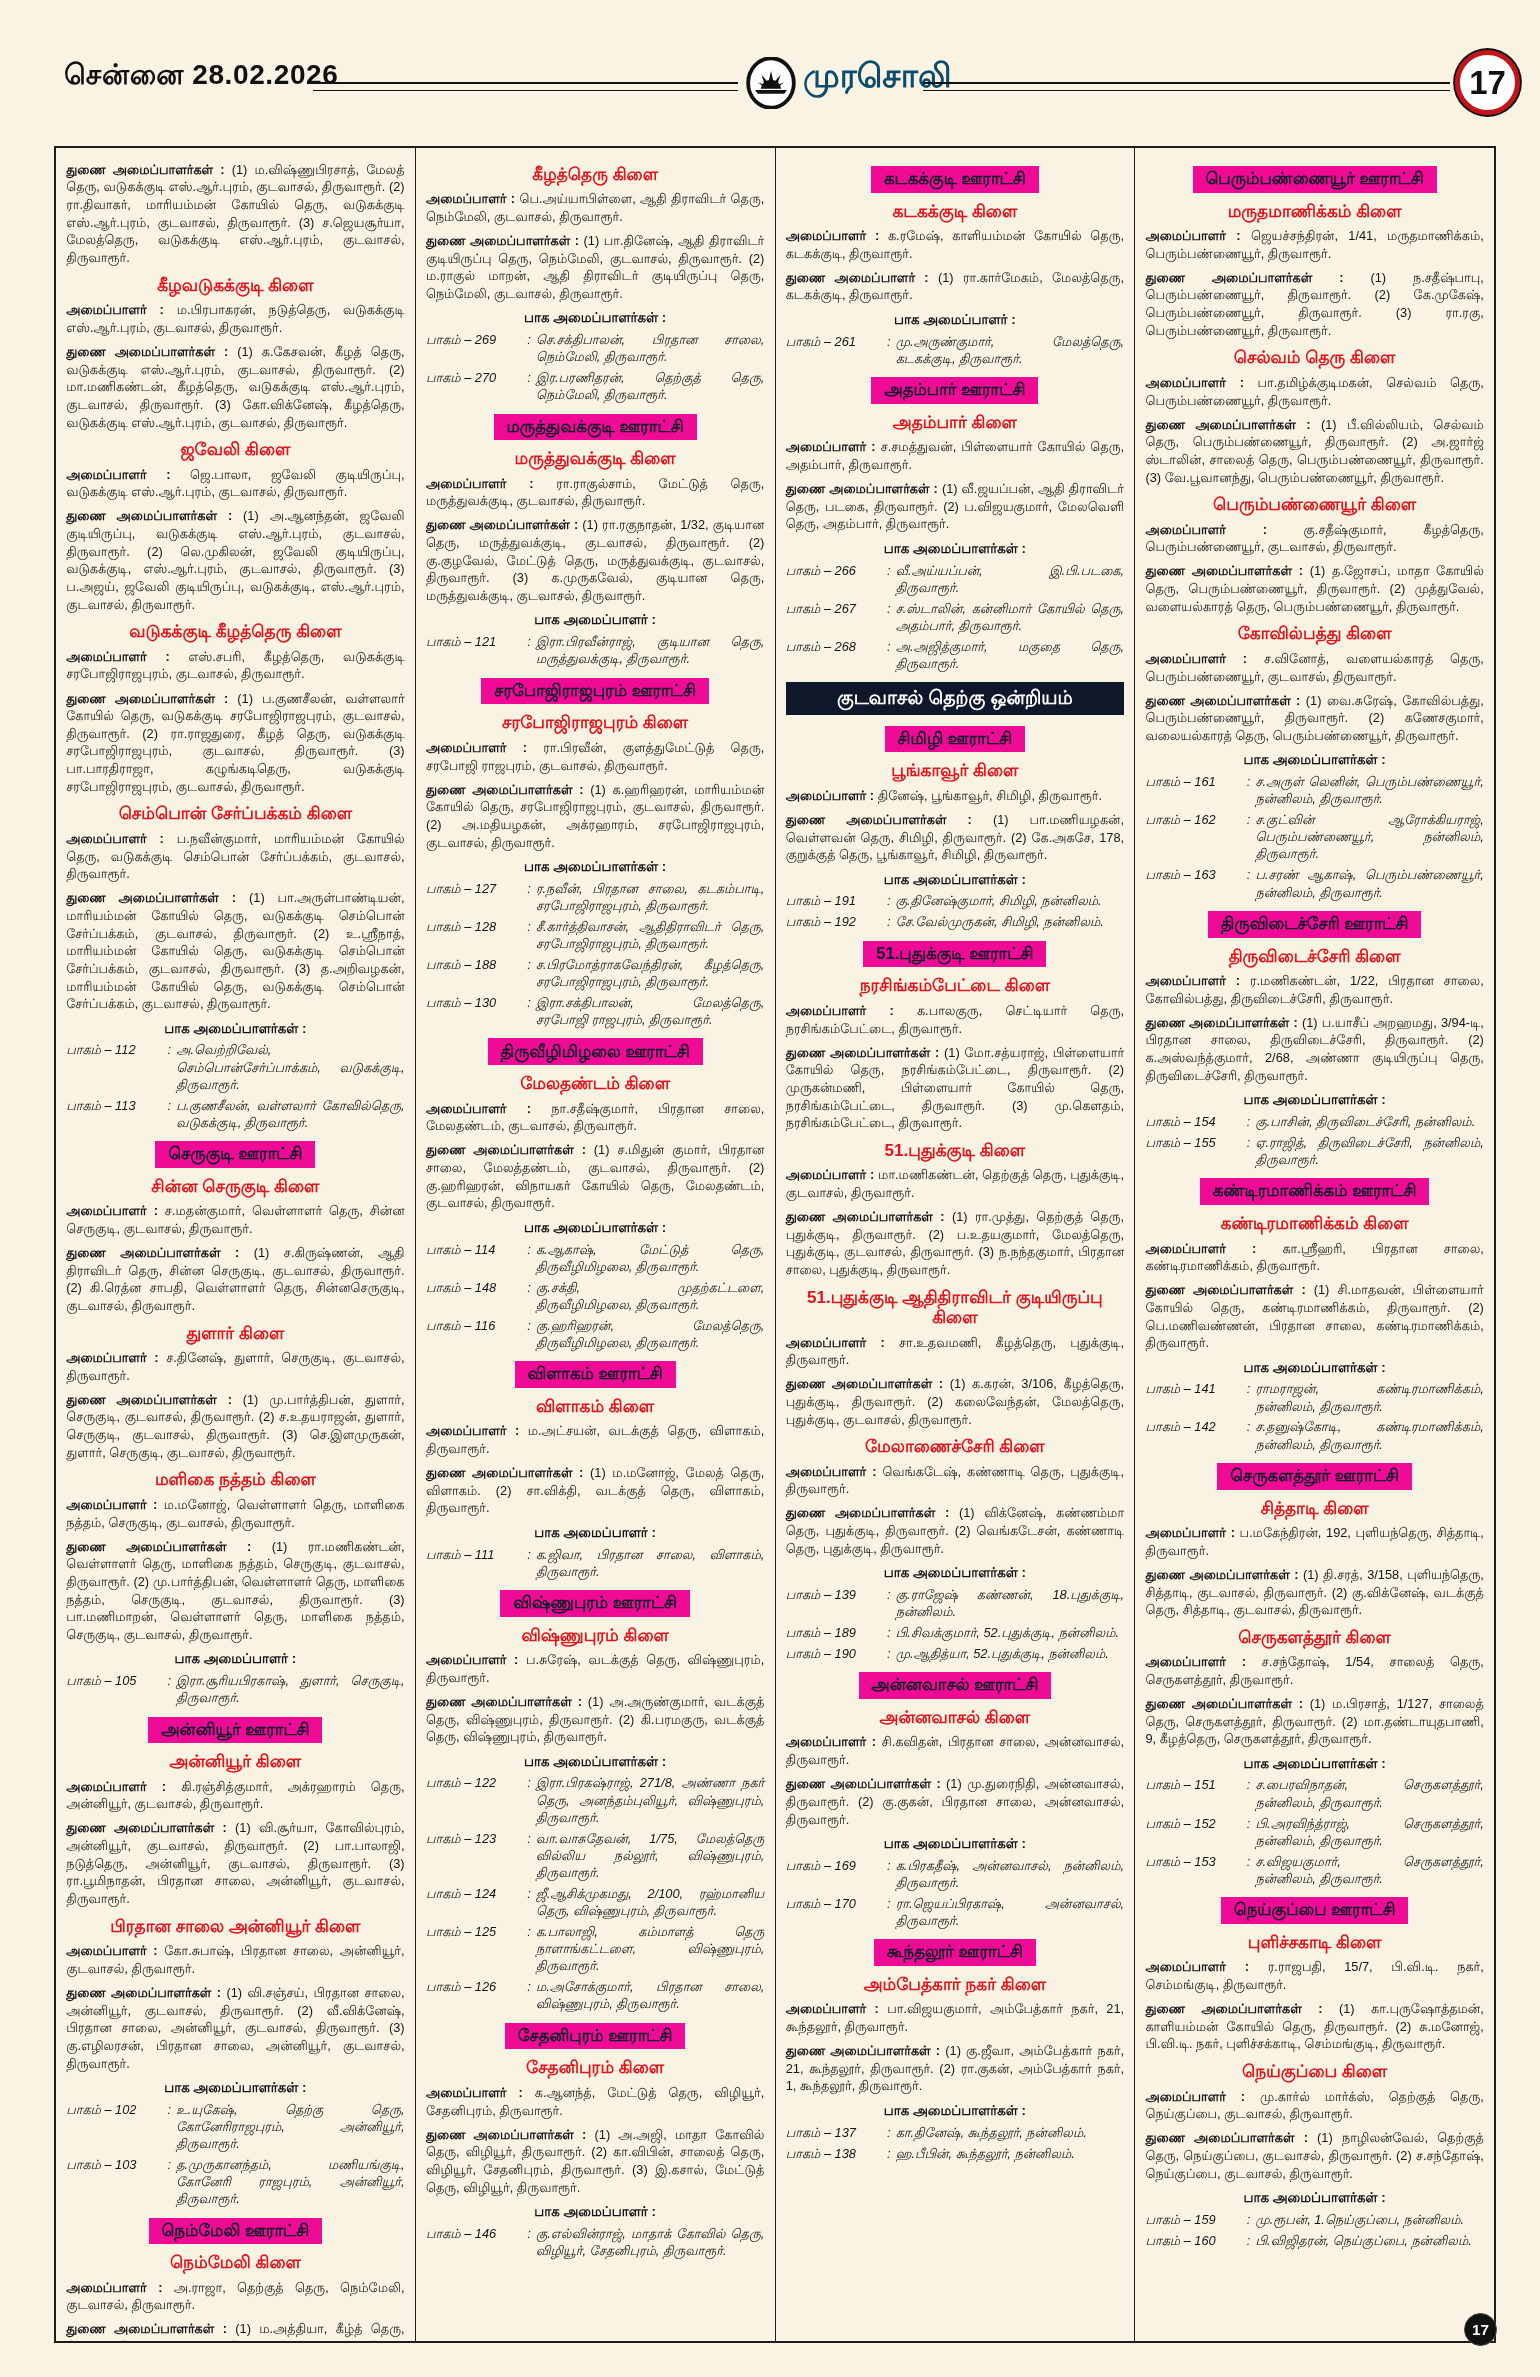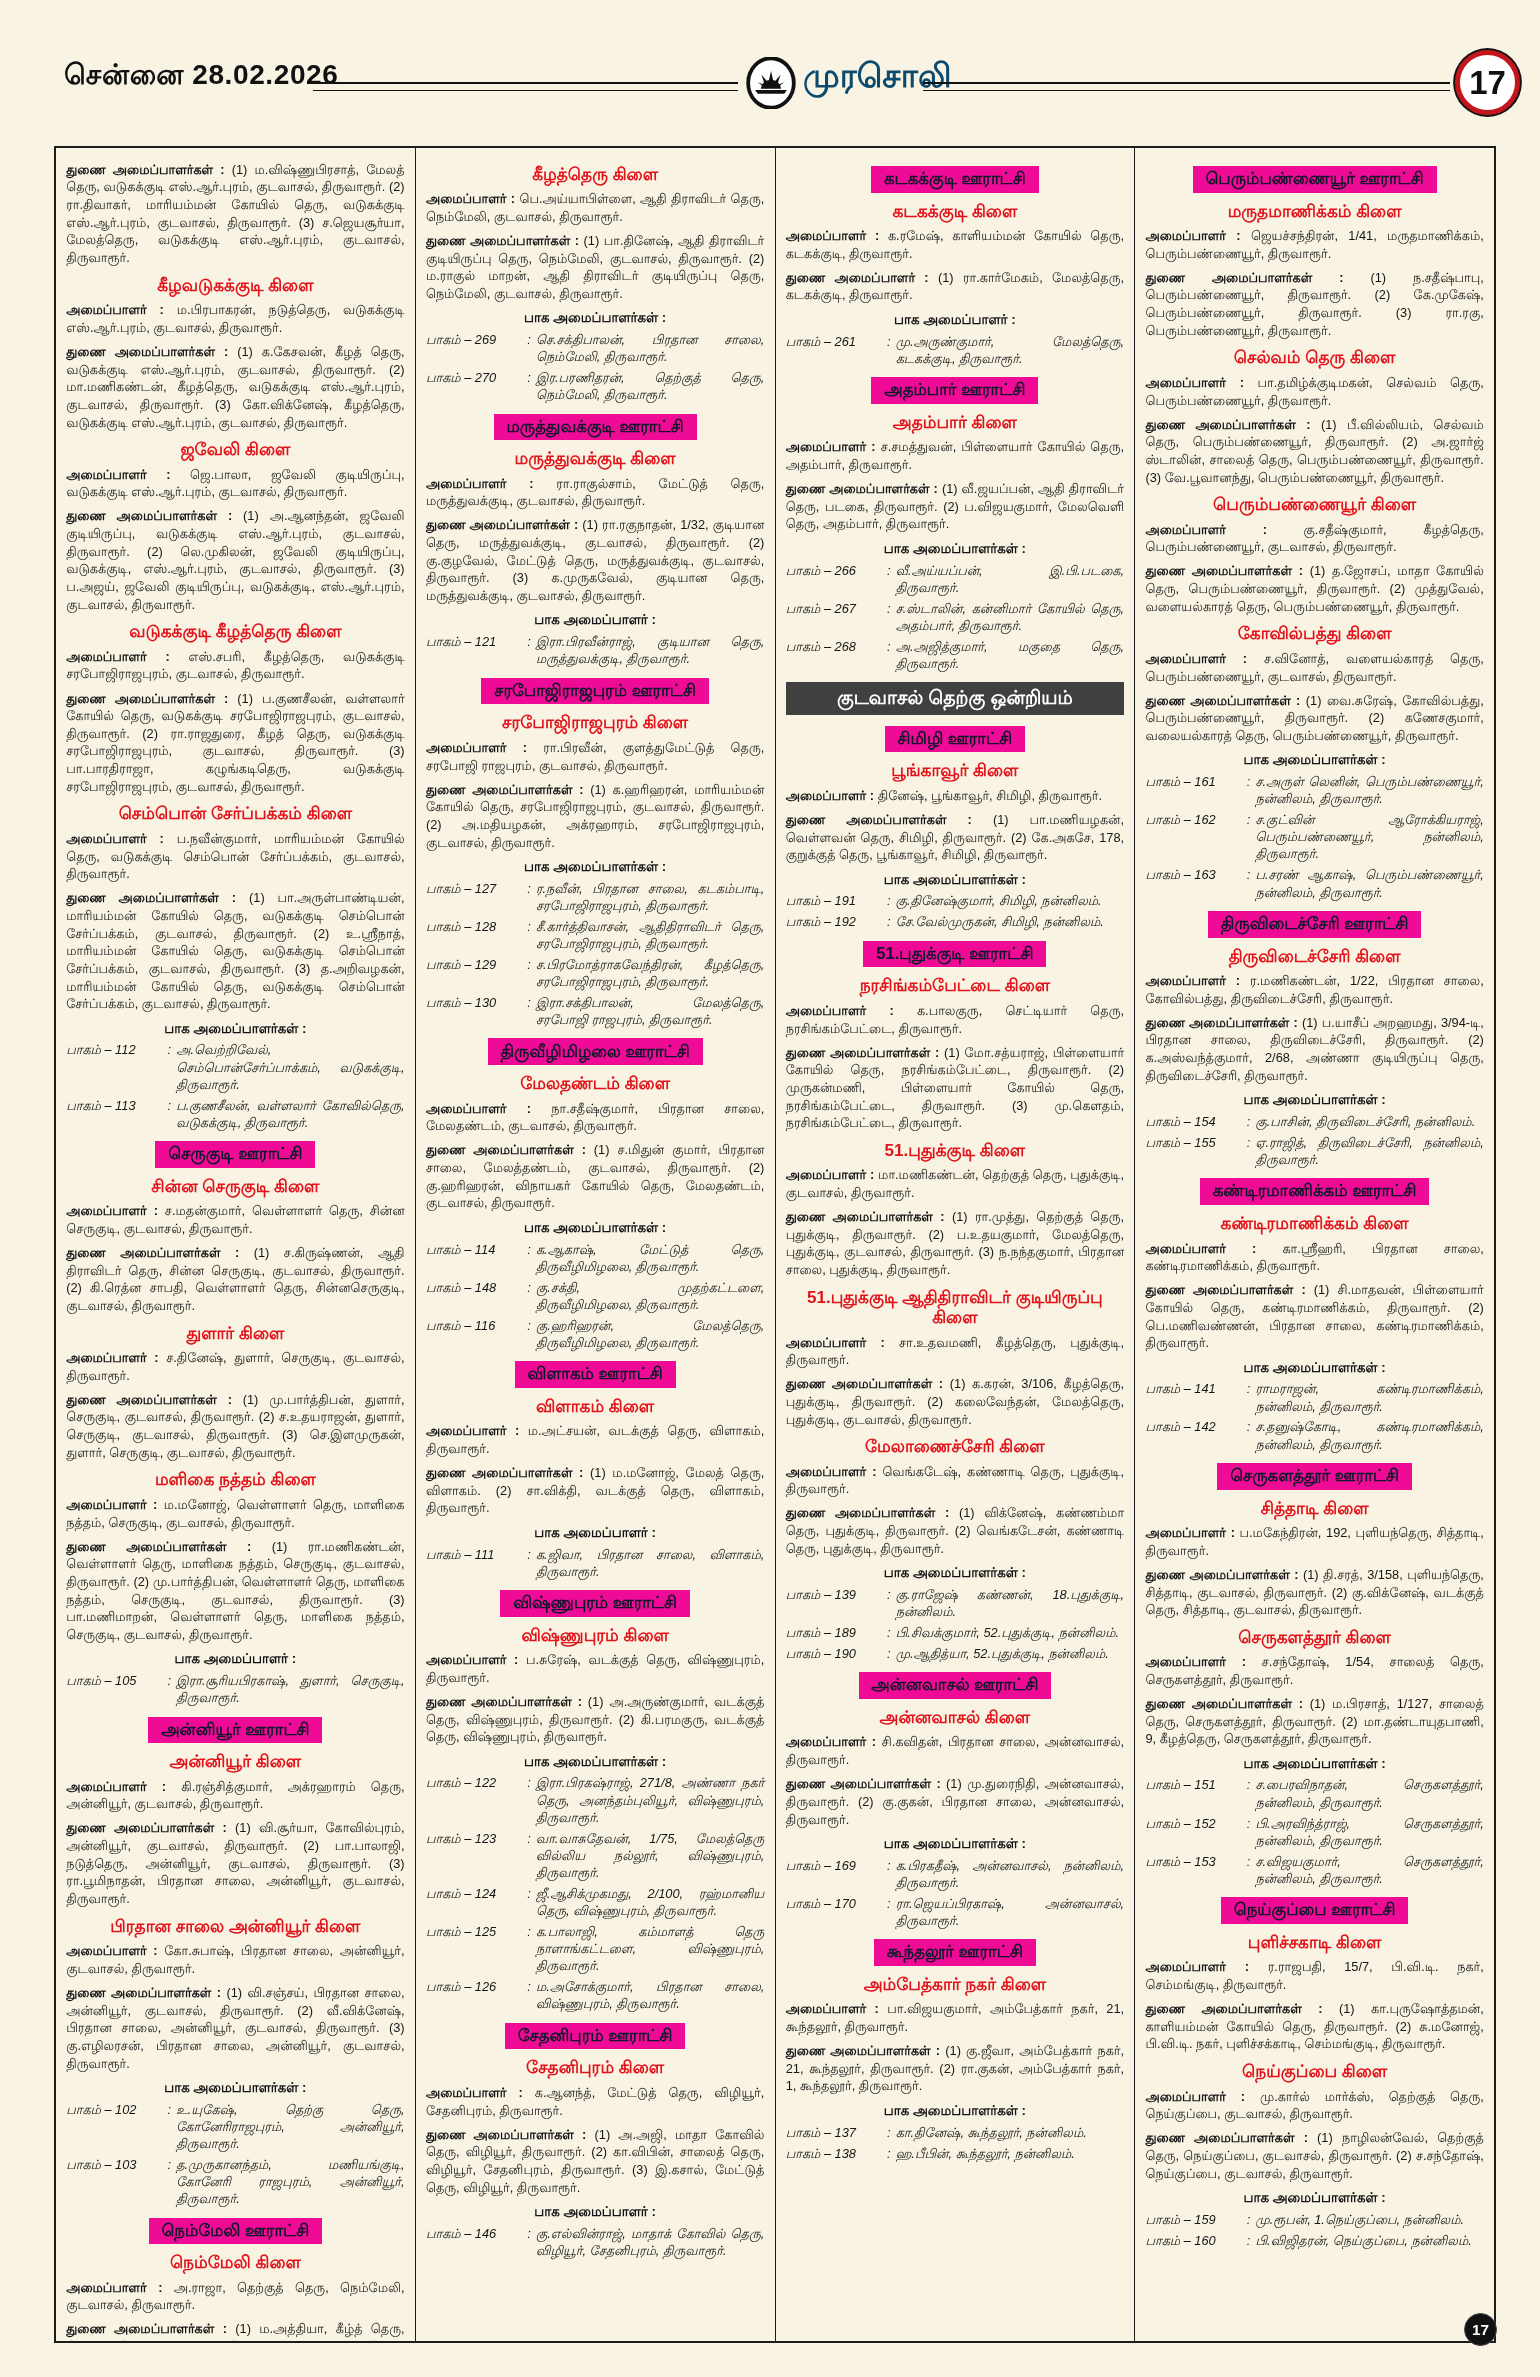--- a/index.html
+++ b/index.html
@@ -40,21 +40,21 @@
   .branch-h{
     margin:9px 0 3.8px 0;text-align:center;
     font-size:17px;font-weight:bold;color:#e3131b;line-height:1.2;
   }
   .panchayat-wrap{text-align:center;margin:10.2px 0 1.3px 0;}
   .panchayat-h{
     display:inline-block;background:#ef0b96;color:#0f172a;
     font-size:16.6px;font-weight:bold;padding:3.2px 12.8px 4.5px 12.8px;line-height:1.15;
   }
   .union-banner{
-    margin:10.2px 0 2.6px 0;background:#404040;color:#ffffff;text-align:center;
+    margin:10.2px 0 2.6px 0;background:#0f172a;color:#ffffff;text-align:center;
     font-size:19px;font-weight:bold;padding:5.1px 2.6px 6.4px 2.6px;line-height:1.15;
   }
   .wards-title{margin:7.7px 0 3.8px 0;text-align:center;font-size:13.4px;font-weight:bold;}
   .ward{display:flex;margin:2.6px 0 3.8px 0;font-size:12.8px;line-height:1.34;font-style:italic;}
   .wnum{flex:0 0 96px;white-space:nowrap;}
   .wsep{flex:0 0 14px;text-align:center;}
   .wtxt{flex:1 1 auto;text-align:justify;}
   
   .bottom-pageno{
     position:absolute;left:1464px;top:2313px;width:31px;height:31px;border-radius:50%;
@@ -185,21 +185,21 @@
           <span class="wnum">பாகம் – 127</span>
           <span class="wsep">:</span>
           <span class="wtxt">ர.நவீன், பிரதான சாலை, கடகம்பாடி, சரபோஜிராஜபுரம், திருவாரூர்.</span>
         </div>
         <div class="ward">
           <span class="wnum">பாகம் – 128</span>
           <span class="wsep">:</span>
           <span class="wtxt">சீ.கார்த்திவாசன், ஆதிதிராவிடர் தெரு, சரபோஜிராஜபுரம், திருவாரூர்.</span>
         </div>
         <div class="ward">
-          <span class="wnum">பாகம் – 129</span>
+          <span class="wnum">பாகம் – 188</span>
           <span class="wsep">:</span>
           <span class="wtxt">ச.பிரமோத்ராகவேந்திரன், கீழத்தெரு, சரபோஜிராஜபுரம், திருவாரூர்.</span>
         </div>
         <div class="ward">
           <span class="wnum">பாகம் – 130</span>
           <span class="wsep">:</span>
           <span class="wtxt">இரா.சக்திபாலன், மேலத்தெரு, சரபோஜி ராஜபுரம், திருவாரூர்.</span>
         </div>
         <div class="panchayat-wrap"><span class="panchayat-h">திருவீழிமிழலை ஊராட்சி</span></div>
         <div class="branch-h">மேலதண்டம் கிளை</div>

